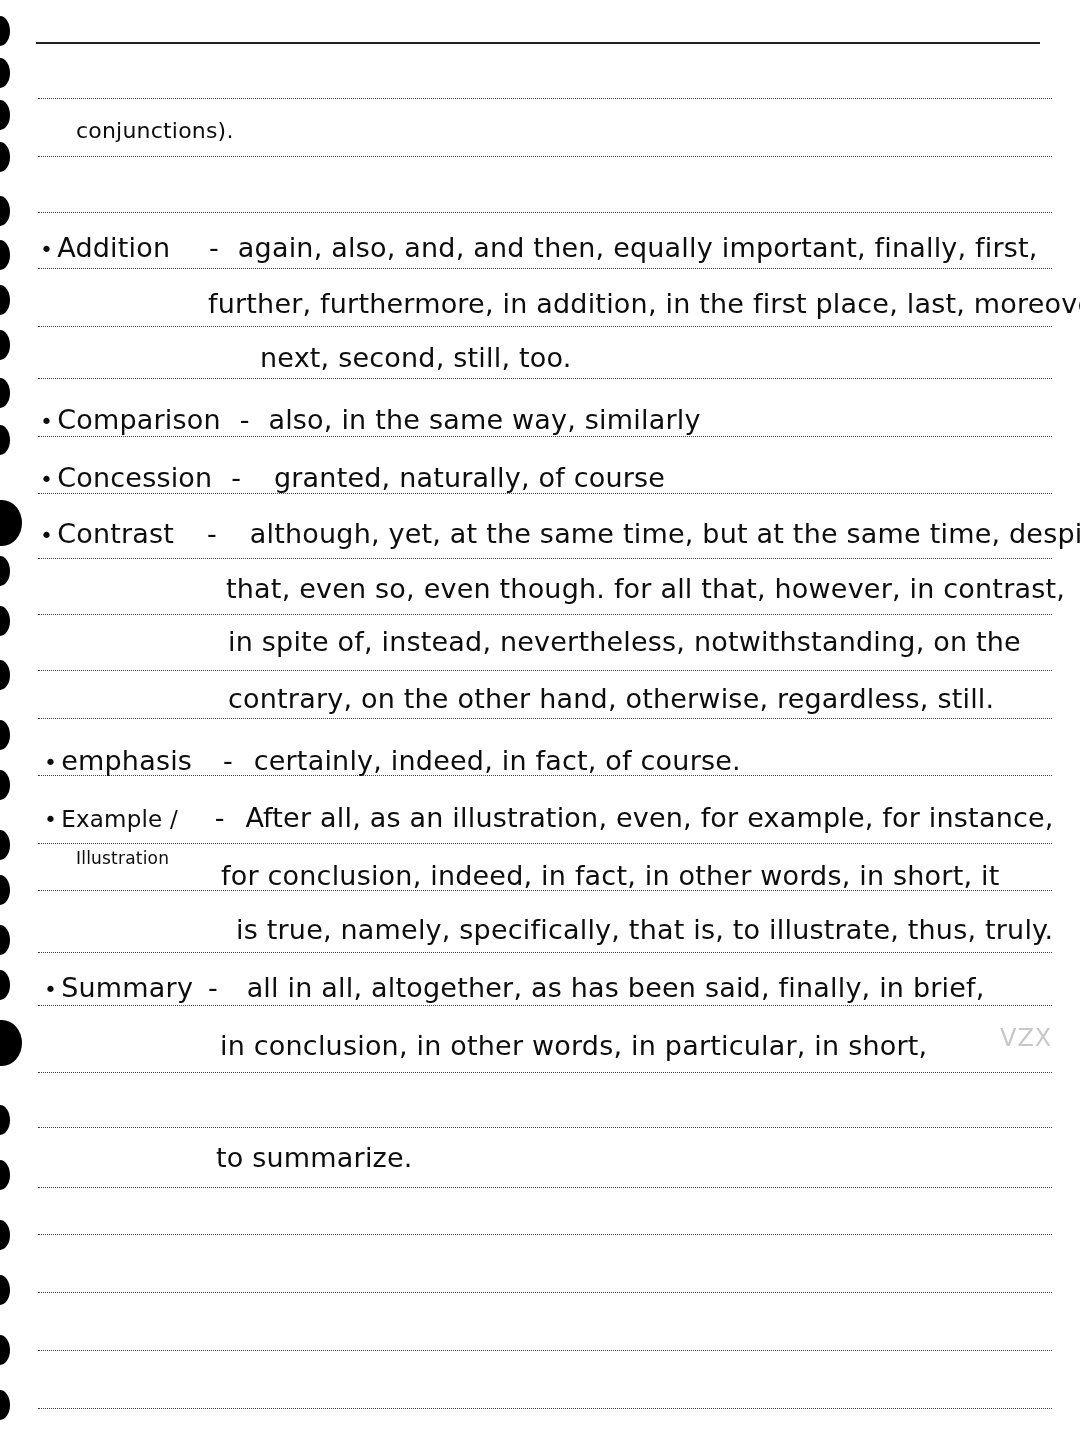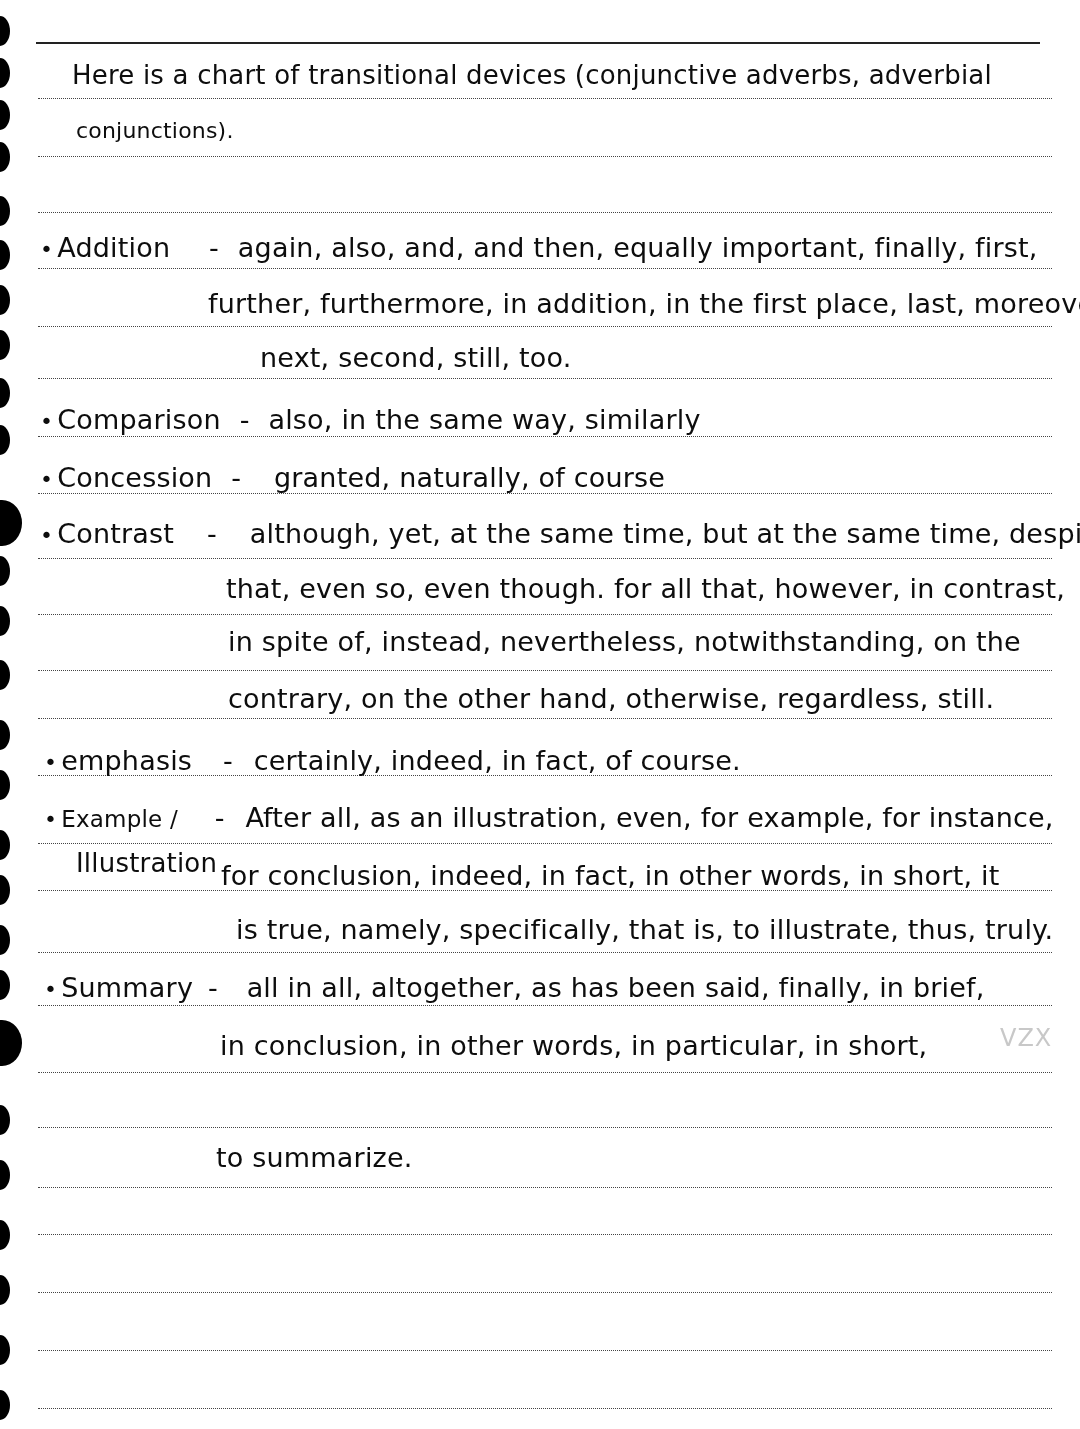--- a/index.html
+++ b/index.html
@@ -28,21 +28,21 @@
     .row {
       position: absolute; white-space: nowrap;
       font-size: 27px; letter-spacing: 0.2px;
       transform-origin: left bottom;
     }
     .bullet::before {
       content: "\2022"; margin-right: 4px; font-size: 22px;
     }
     .label { display: inline-block; }
     .dash { display: inline-block; margin: 0 10px; }
-    .small { font-size: 26px; }
+    .small { font-size: 17px; }
     .watermark {
       position: absolute; left: 800px; top: 1024px; color: #c8c8c8;
       font-size: 24px; letter-spacing: 1px;
     }
   </style>
 </head>
 <body>
 
 <div class="page">
 
@@ -93,21 +93,20 @@
   <div class="rule" style="top:952px"></div>
   <div class="rule" style="top:1005px"></div>
   <div class="rule" style="top:1072px"></div>
   <div class="rule" style="top:1127px"></div>
   <div class="rule" style="top:1187px"></div>
   <div class="rule" style="top:1234px"></div>
   <div class="rule" style="top:1292px"></div>
   <div class="rule" style="top:1350px"></div>
   <div class="rule" style="top:1408px"></div>
 
-  <div class="row" style="left:72px; top:60px; font-size:26px;">Here is a chart of transitional devices (conjunctive adverbs, adverbial</div>
   <div class="row" style="left:76px; top:118px; font-size:22px;">conjunctions).</div>
 
   <div class="row" style="left:40px; top:232px;">
     <span class="bullet label">Addition</span>
     <span class="dash" style="margin-left:30px;">-</span>
     <span>again, also, and, and then, equally important, finally, first,</span>
   </div>
   <div class="row" style="left:208px; top:288px;">further, furthermore, in addition, in the first place, last, moreover,</div>
   <div class="row" style="left:212px; top:342px;margin-left:48px;">next, second, still, too.</div>
 

